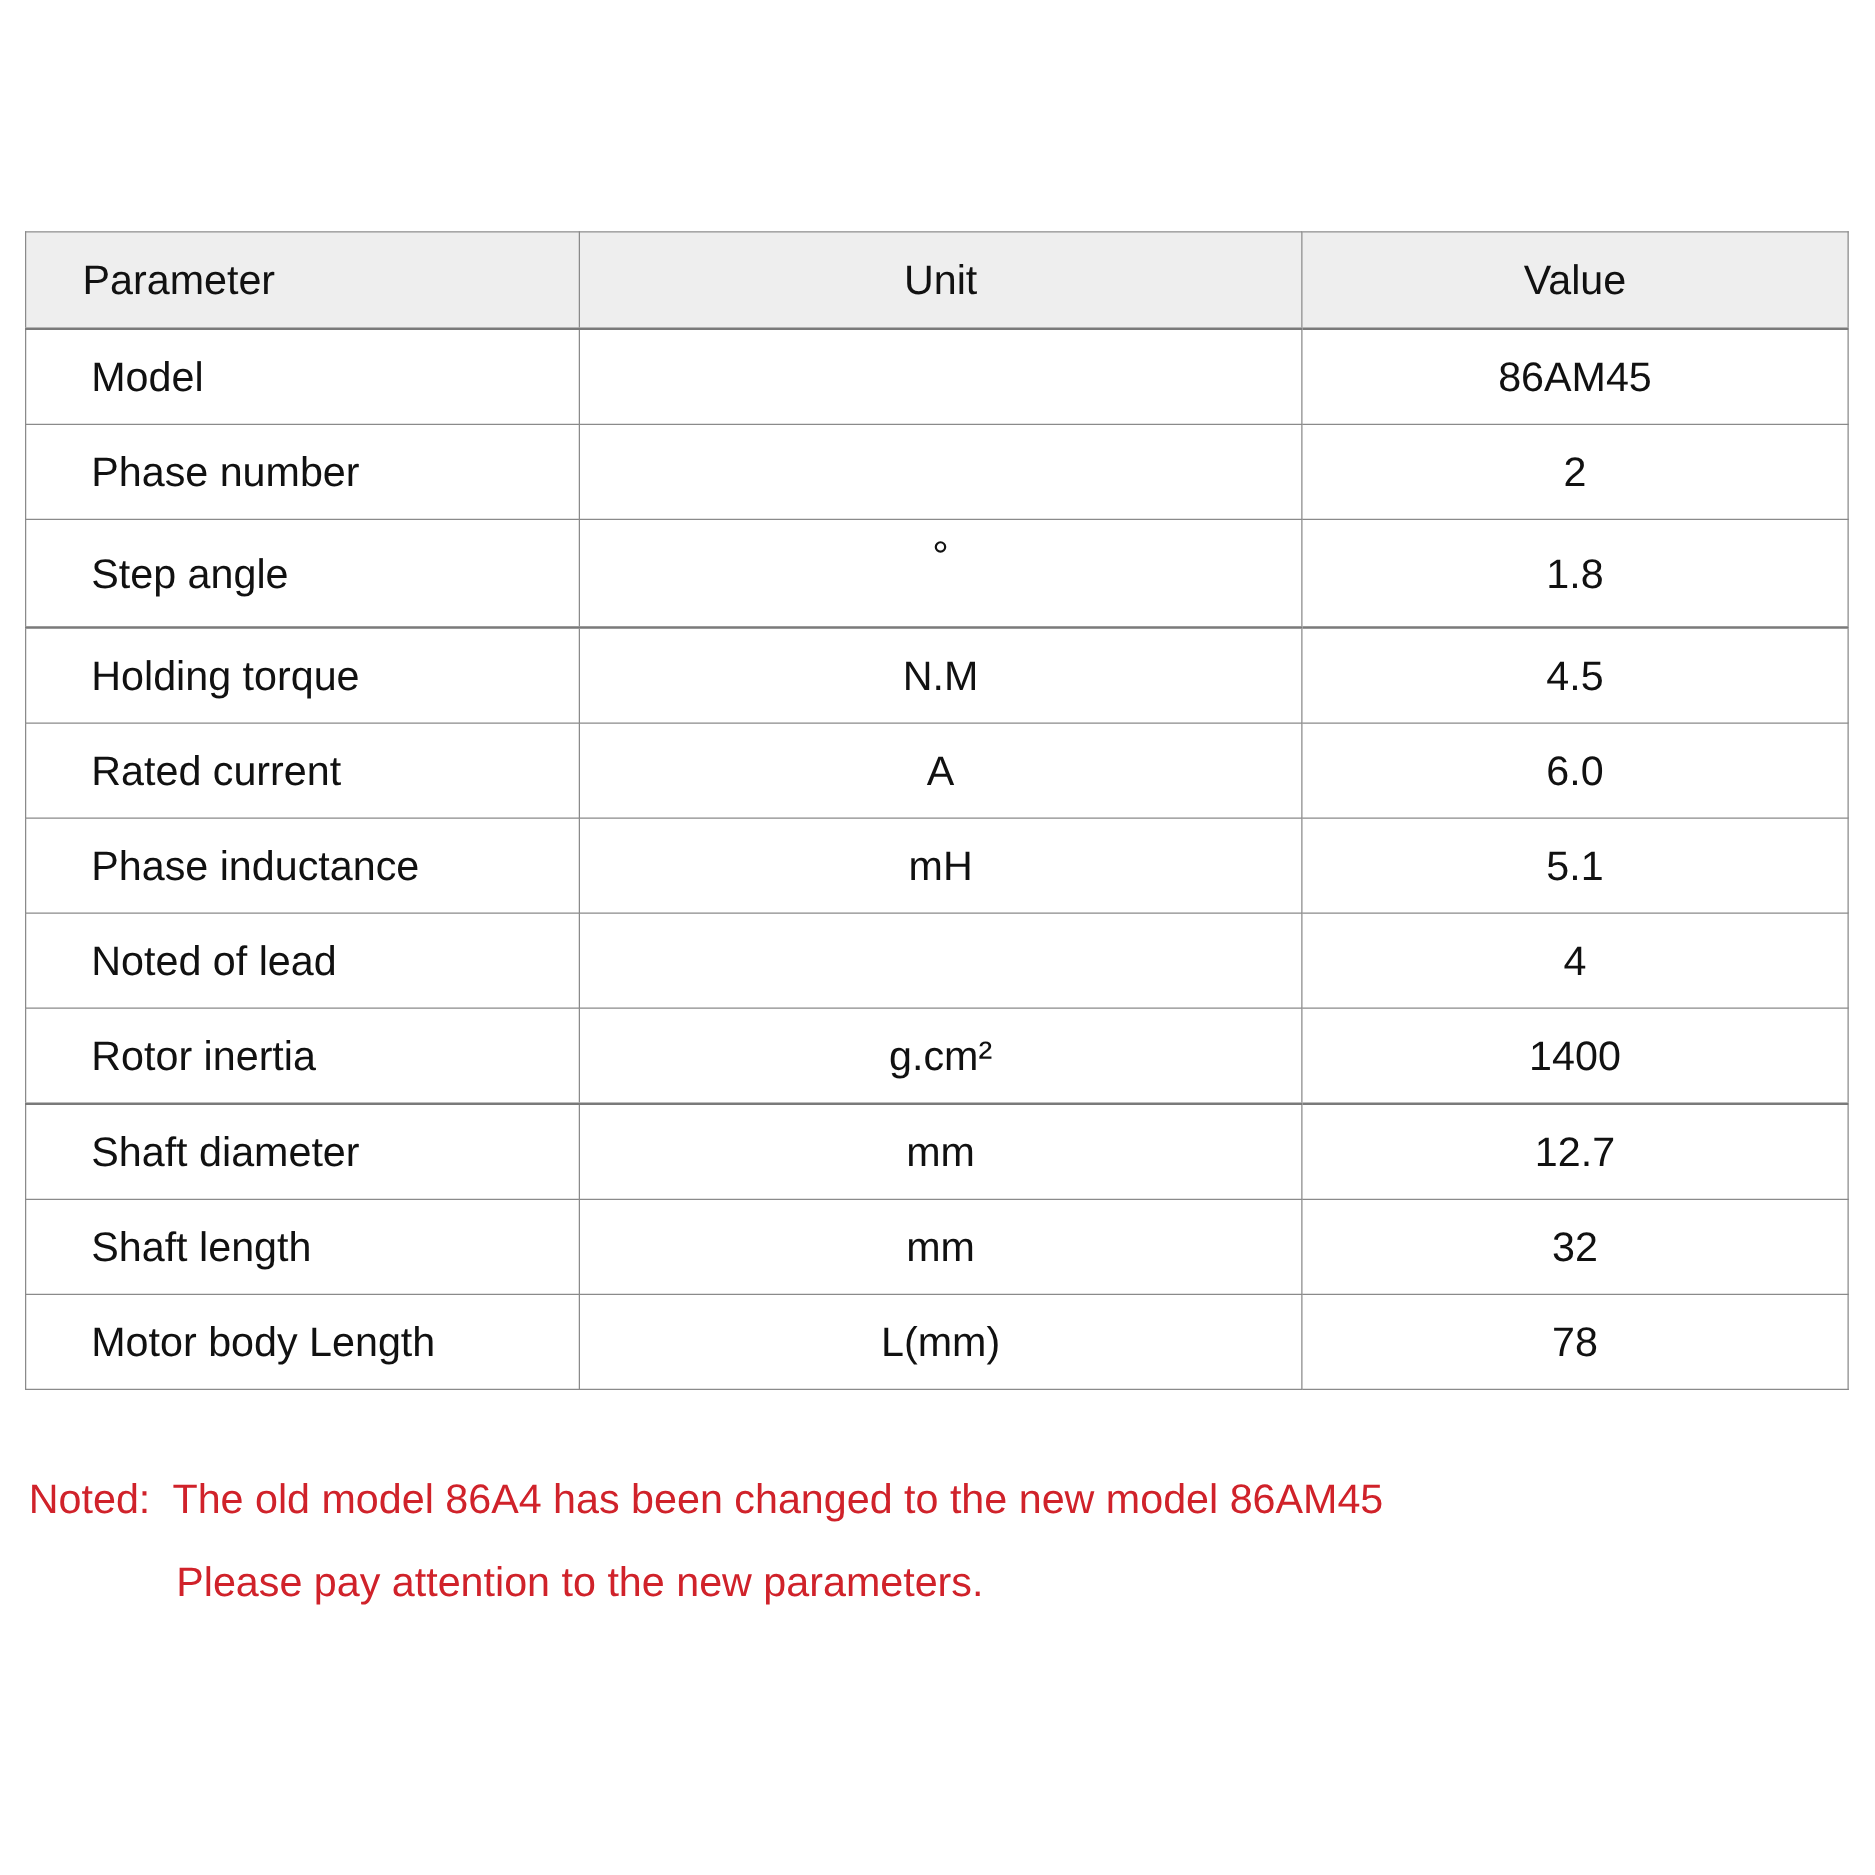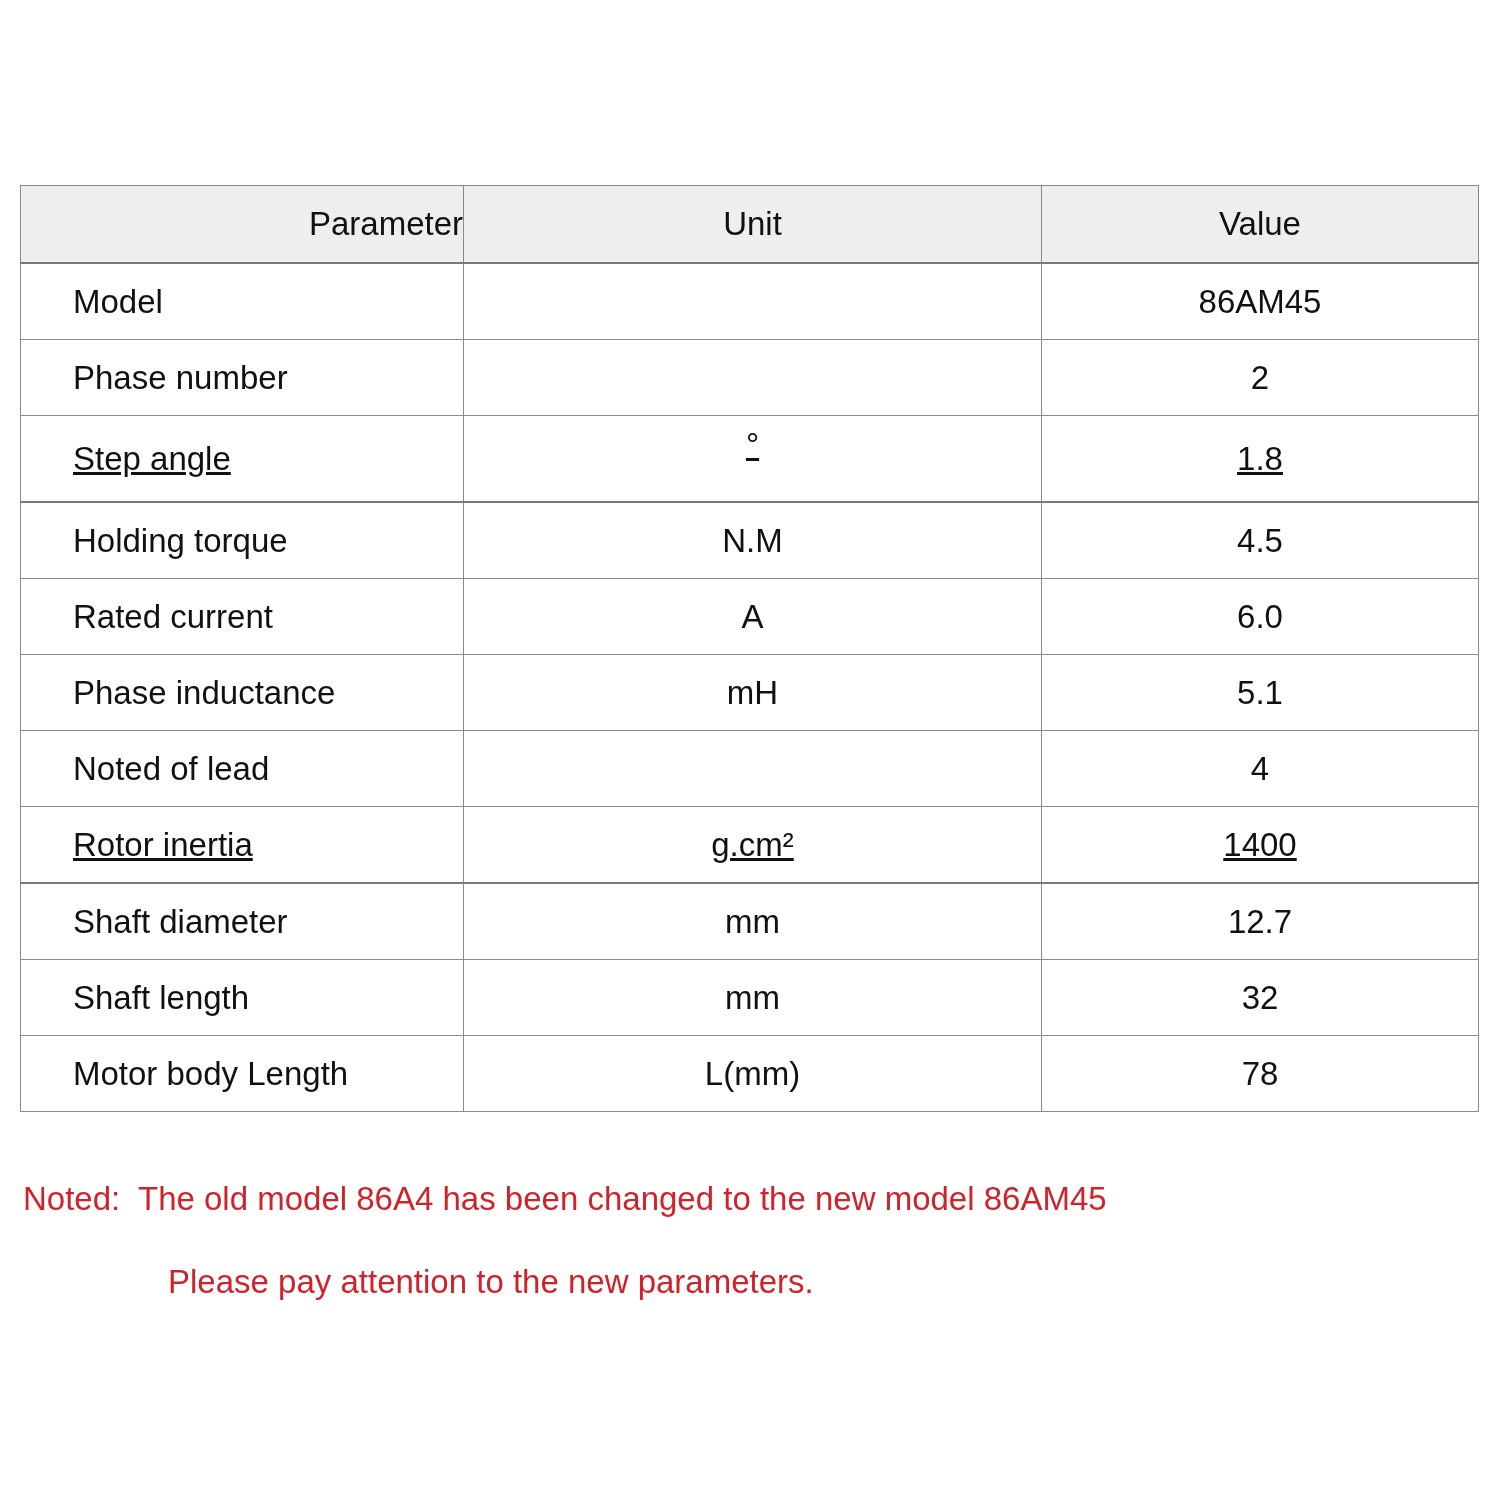--- a/index.html
+++ b/index.html
@@ -6,29 +6,29 @@
   body { width: 1500px; height: 1500px; position: relative; overflow: hidden;
          font-family: "Liberation Sans", sans-serif; color: #111; }
   .spec-table { position: absolute; left: 20px; top: 185px; width: 1458px;
                 border-collapse: collapse; table-layout: fixed; }
   .spec-table col.c1 { width: 443px; }
   .spec-table col.c2 { width: 578px; }
   .spec-table col.c3 { width: 437px; }
   .spec-table th, .spec-table td { border: 1.5px solid #8a8a8a; font-size: 33px;
          font-weight: normal; padding: 0; height: 75px; }
   .spec-table thead th { background: #eeeeee; height: 76px; border-bottom: 2.5px solid #7a7a7a; }
-  .spec-table th.h-param { text-align: right; padding-left: 45px; }
+  .spec-table th.h-param { text-align: left; padding-left: 45px; }
   .spec-table th.h-unit, .spec-table th.h-value { text-align: center; }
   .spec-table td.p { text-align: left; padding-left: 52px; }
   .spec-table td.u { text-align: center; }
   .spec-table td.v { text-align: center; padding-top: 0; }
-  .spec-table tr.thick td { border-bottom: 2.5px solid #7a7a7a; text-decoration: underline; }
+  .spec-table tr.thick td { border-bottom: 2.5px solid #7a7a7a; }
   .note { position: absolute; left: 23px; color: #d0222a; font-size: 33px; white-space: pre; }
   .note1 { top: 1180px; }
-  .note2 { top: 1247px; left: 168px; margin-top: 16px; }
+  .note2 { top: 1247px; left: 141px; }
 </style>
 </head>
 <body>
 
 <table class="spec-table">
   <colgroup>
       <col class="c1">
       <col class="c2">
       <col class="c3">
     </colgroup>

